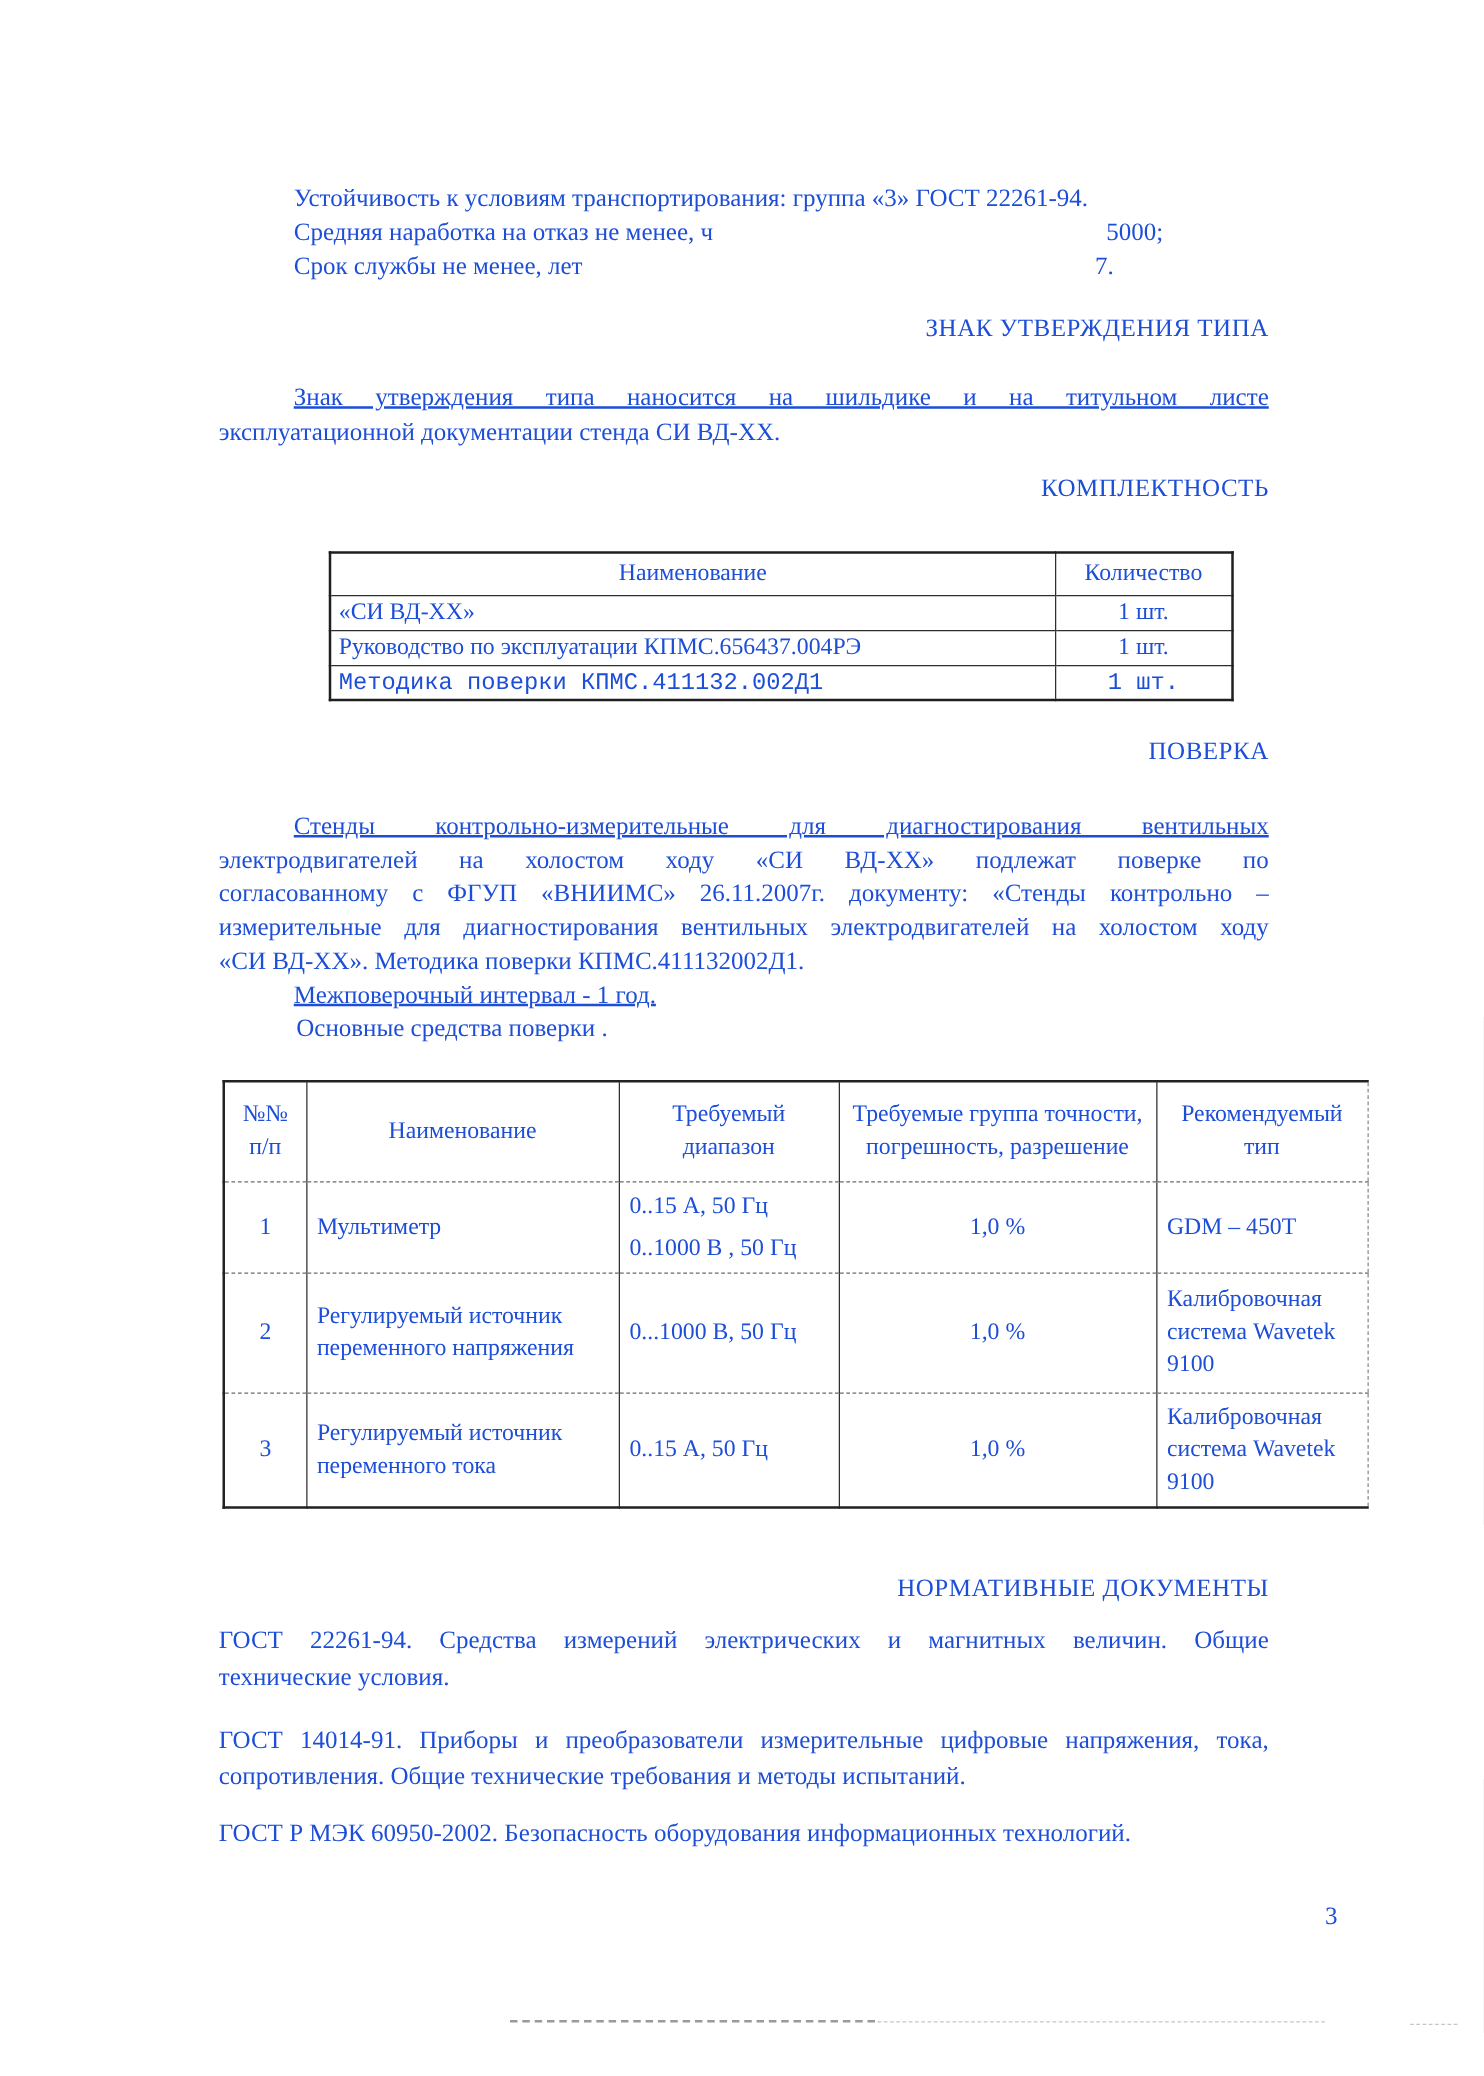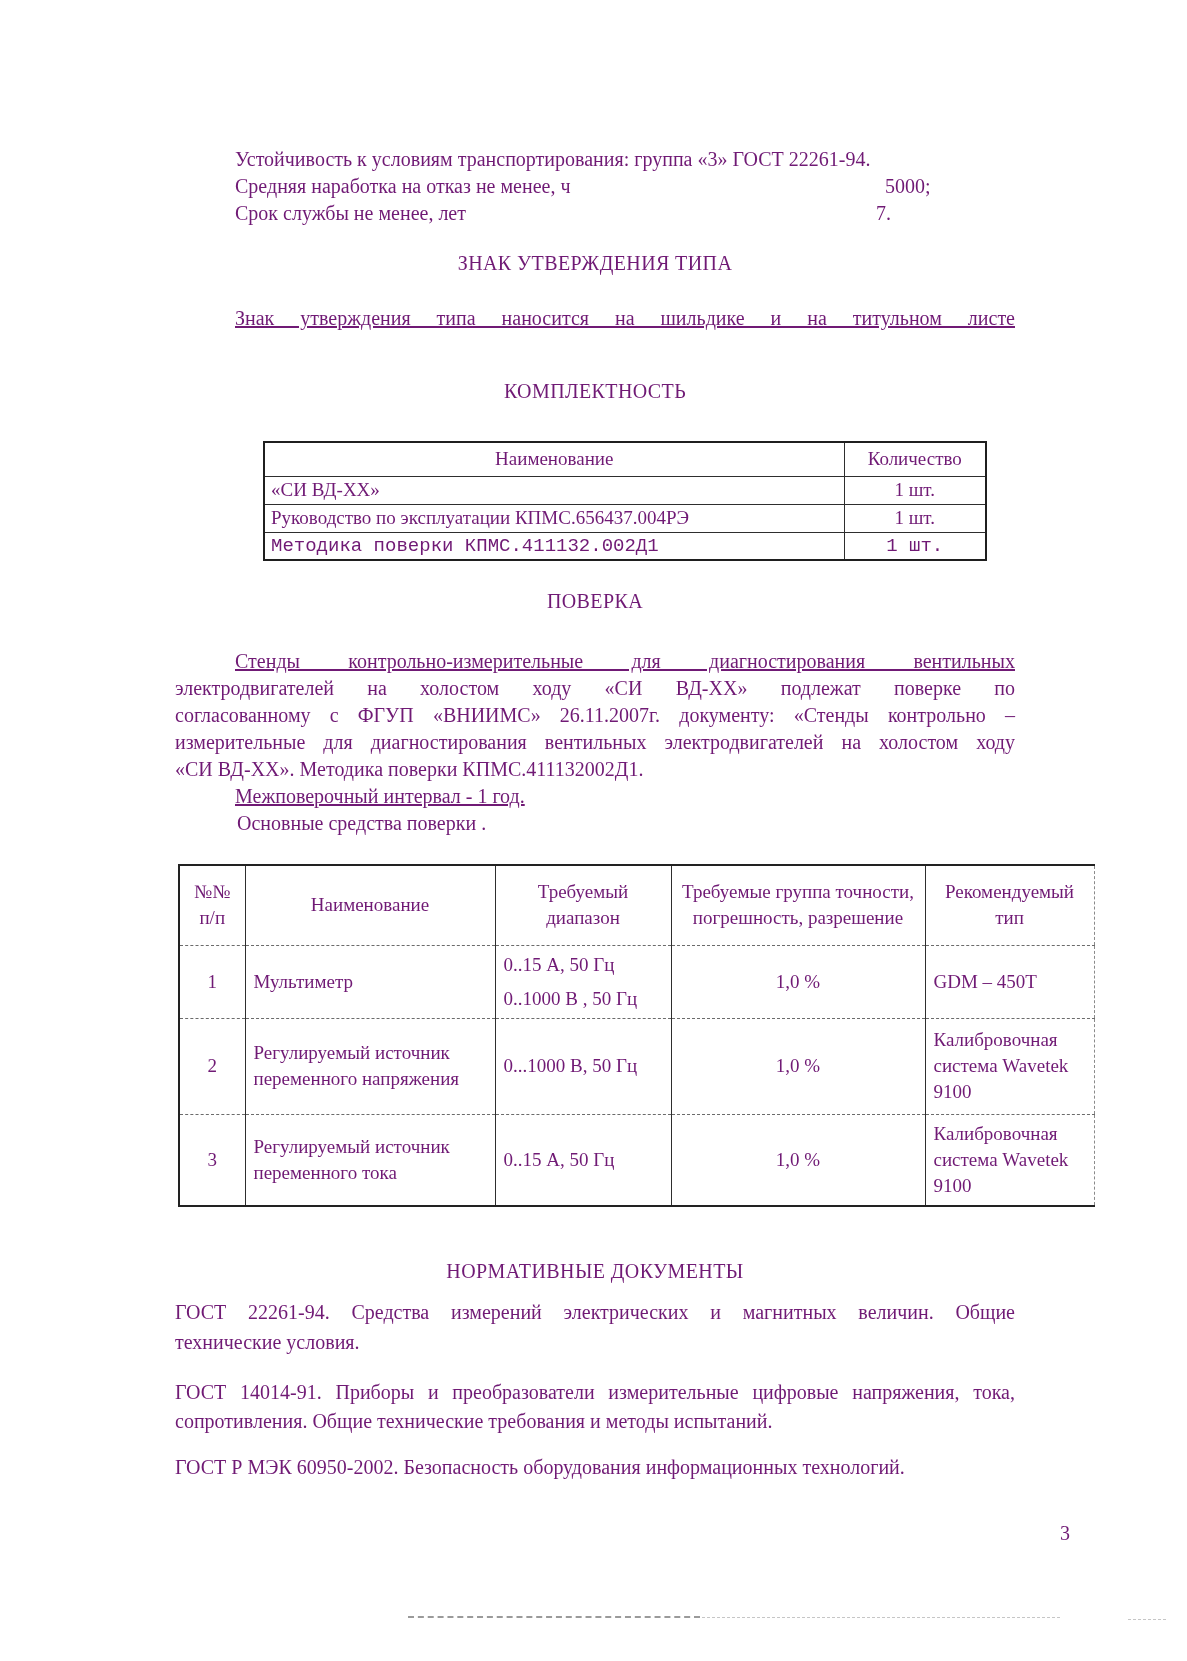--- a/index.html
+++ b/index.html
@@ -1,23 +1,23 @@
 <!DOCTYPE html>
 <html><head>
 <meta charset="utf-8">
 <style>
   html,body{margin:0;padding:0;background:#e8e8e8;}
   .page{
     position:relative; width:1187px; height:1661px; margin:0 auto;
-    background:#ffffff; color:#701a75;
+    background:#ffffff; color:#1d4ed8;
     font-family:"Liberation Serif","DejaVu Serif",serif;
     font-size:20px; overflow:hidden;
   }
   .abs{position:absolute;}
-  .center{text-align:center;}
+  .center{text-align:right;}
   .heading{letter-spacing:.4px;}
   .lines .ln{line-height:27px;}
   .jl{text-align:justify; text-align-last:justify;}
   .ind{padding-left:60px;text-decoration:underline;}
   .specline{position:relative; line-height:27px; height:27px;}
   .specval{position:absolute; top:0;}
   
   .t1{border-collapse:collapse; table-layout:fixed; font-size:19px; border:2px solid #1f1f1f;}
   .t1 td,.t1 th{border:1px solid #2e2e2e; font-weight:normal; padding:0 6px; overflow:hidden; white-space:nowrap;}
   .t1 th{text-align:center;}
@@ -53,20 +53,21 @@
     <div class="specline">
       <span>Срок службы не менее, лет</span>
       <span class="specval" style="left:641px;">7.</span>
     </div>
   </div>
 
   <div class="abs center heading" style="left:175px; top:252px; width:840px;">ЗНАК УТВЕРЖДЕНИЯ ТИПА</div>
 
   <div class="abs lines" style="left:175px; top:304px; width:840px;">
     <div class="ln jl ind" style="line-height:28px;">Знак утверждения типа наносится на шильдике и на титульном листе</div>
+    <div class="ln" style="line-height:28px;">эксплуатационной документации стенда СИ ВД-ХХ.</div>
   </div>
 
   <div class="abs center heading" style="left:175px; top:380px; width:840px;">КОМПЛЕКТНОСТЬ</div>
 
   <table class="t1 abs" style="left:263px; top:441px; width:722px;">
     <colgroup>
         <col style="width:580px">
         <col style="width:142px">
       </colgroup>
     <tbody>

